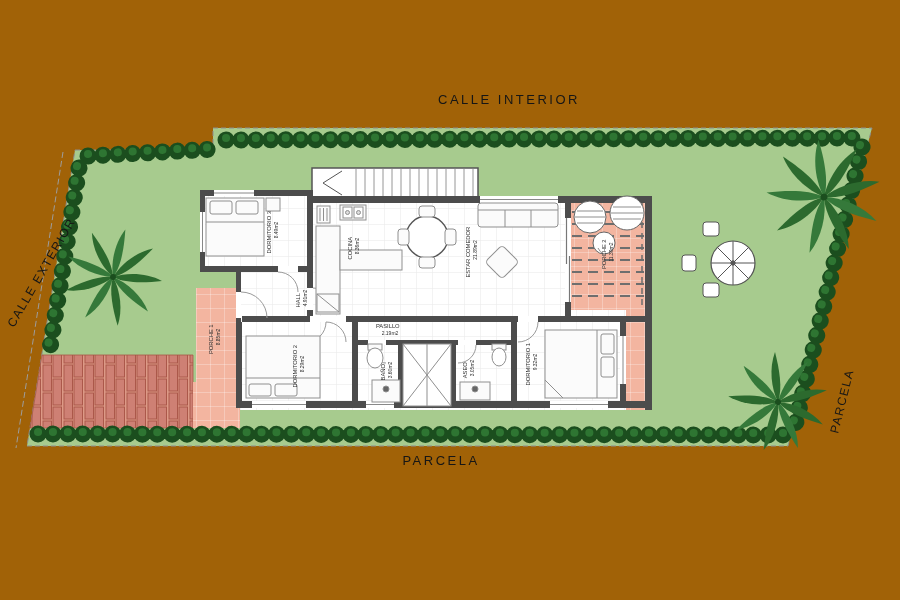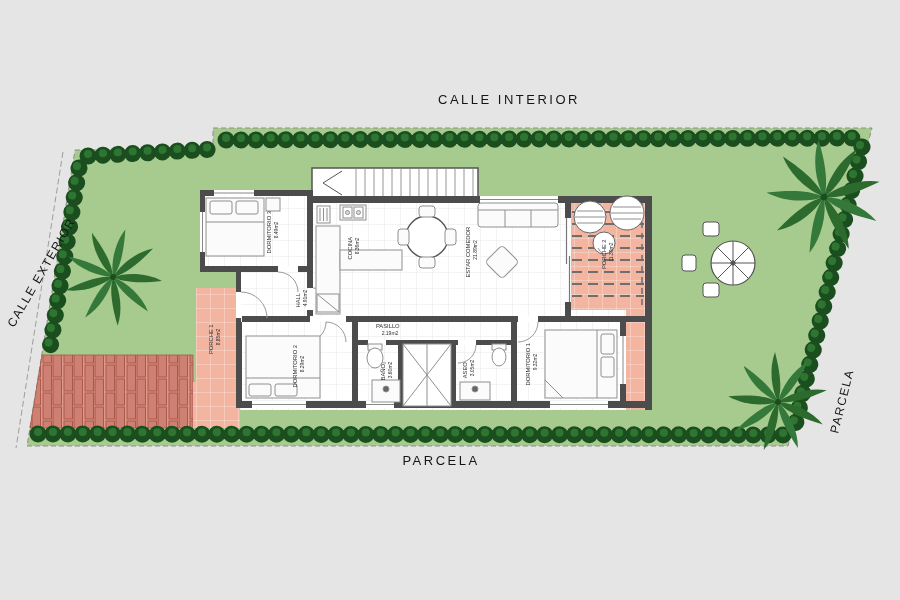--- a/index.html
+++ b/index.html
@@ -1,16 +1,16 @@
 <!DOCTYPE html>
 <html><head>
 <meta charset="utf-8">
 <style>
   html,body{margin:0;padding:0;background:#ffffff;}
-  .canvas{position:relative;width:900px;height:600px;background:#e5e5e5;overflow:hidden;}
+  .canvas{position:relative;width:900px;height:600px;background:#a16207;overflow:hidden;}
   svg{display:block;}
   text{font-family:"Liberation Sans", sans-serif;fill:#1c1c1c;}
   .street-label{font-size:13px;letter-spacing:2.5px;fill:#161616;}
   .street-label-rot{font-size:12px;letter-spacing:1.5px;fill:#161616;}
   .room-name{font-size:5.8px;fill:#2e2e2e;}
   .room-area{font-size:5px;fill:#2e2e2e;}
 </style>
 </head>
 <body>
 

